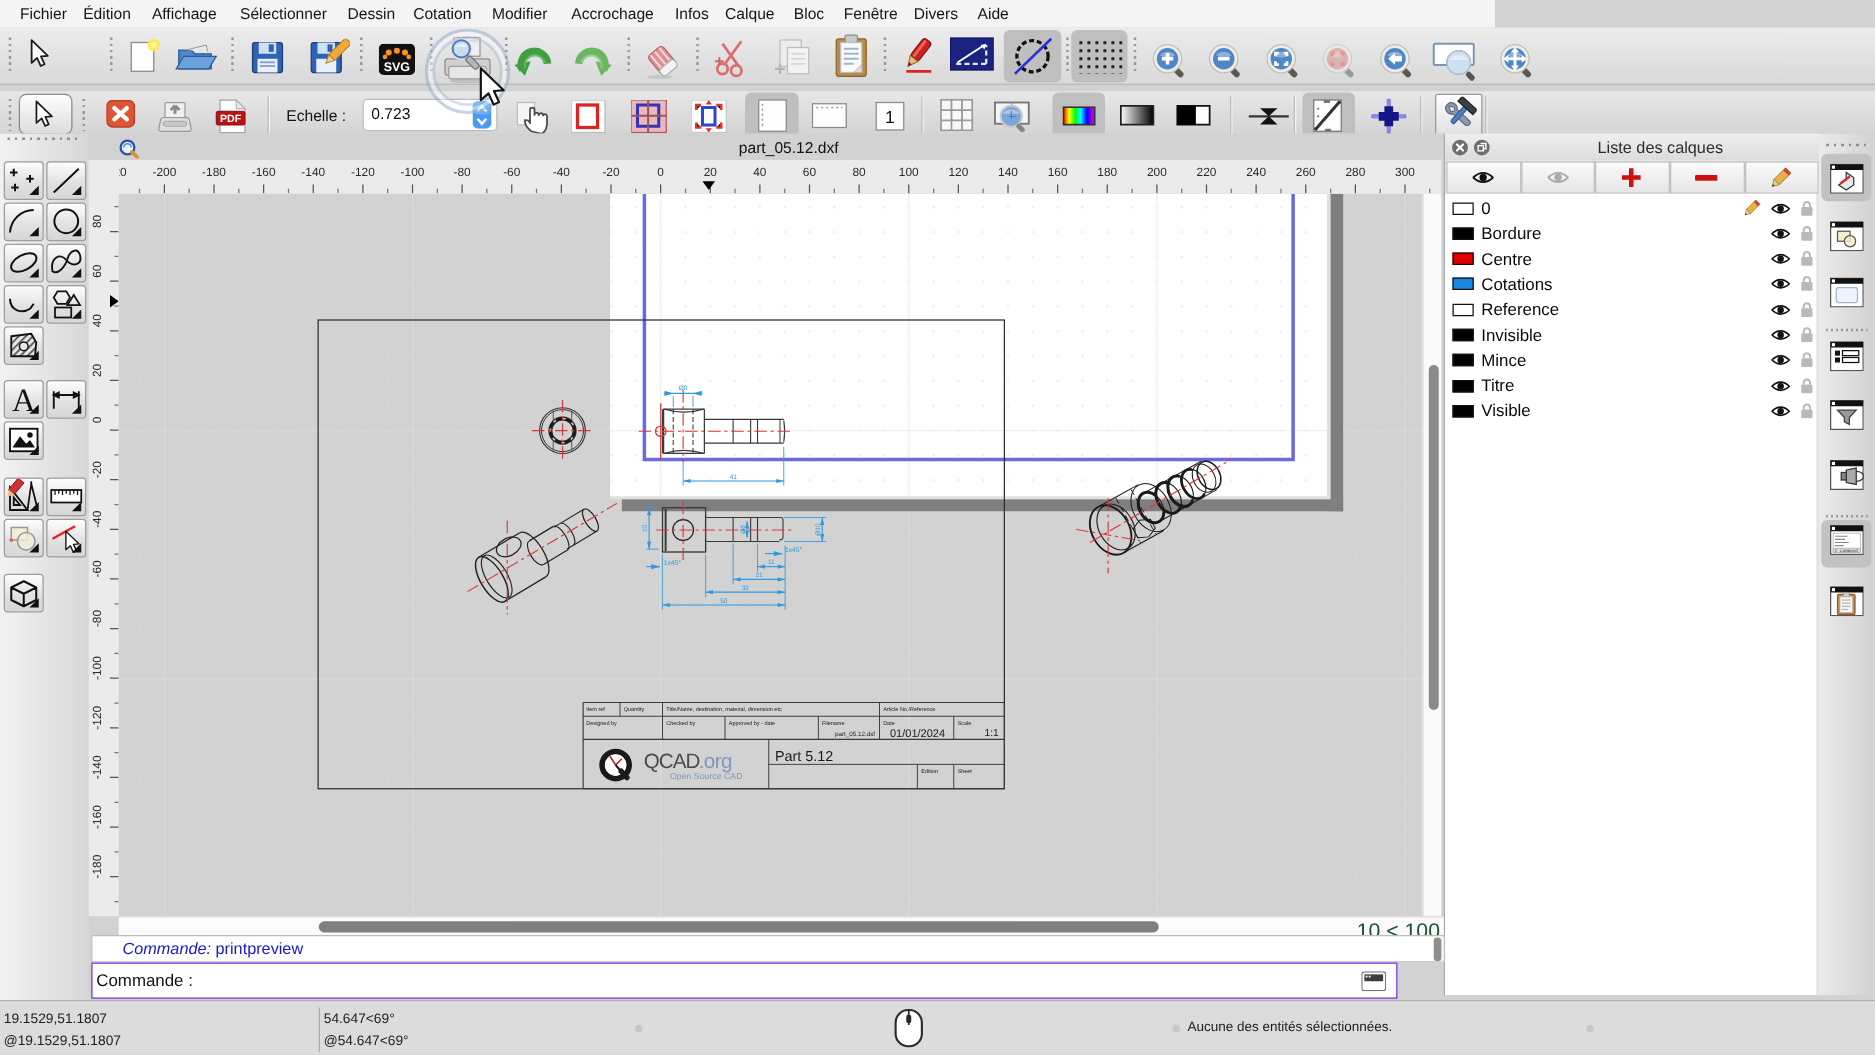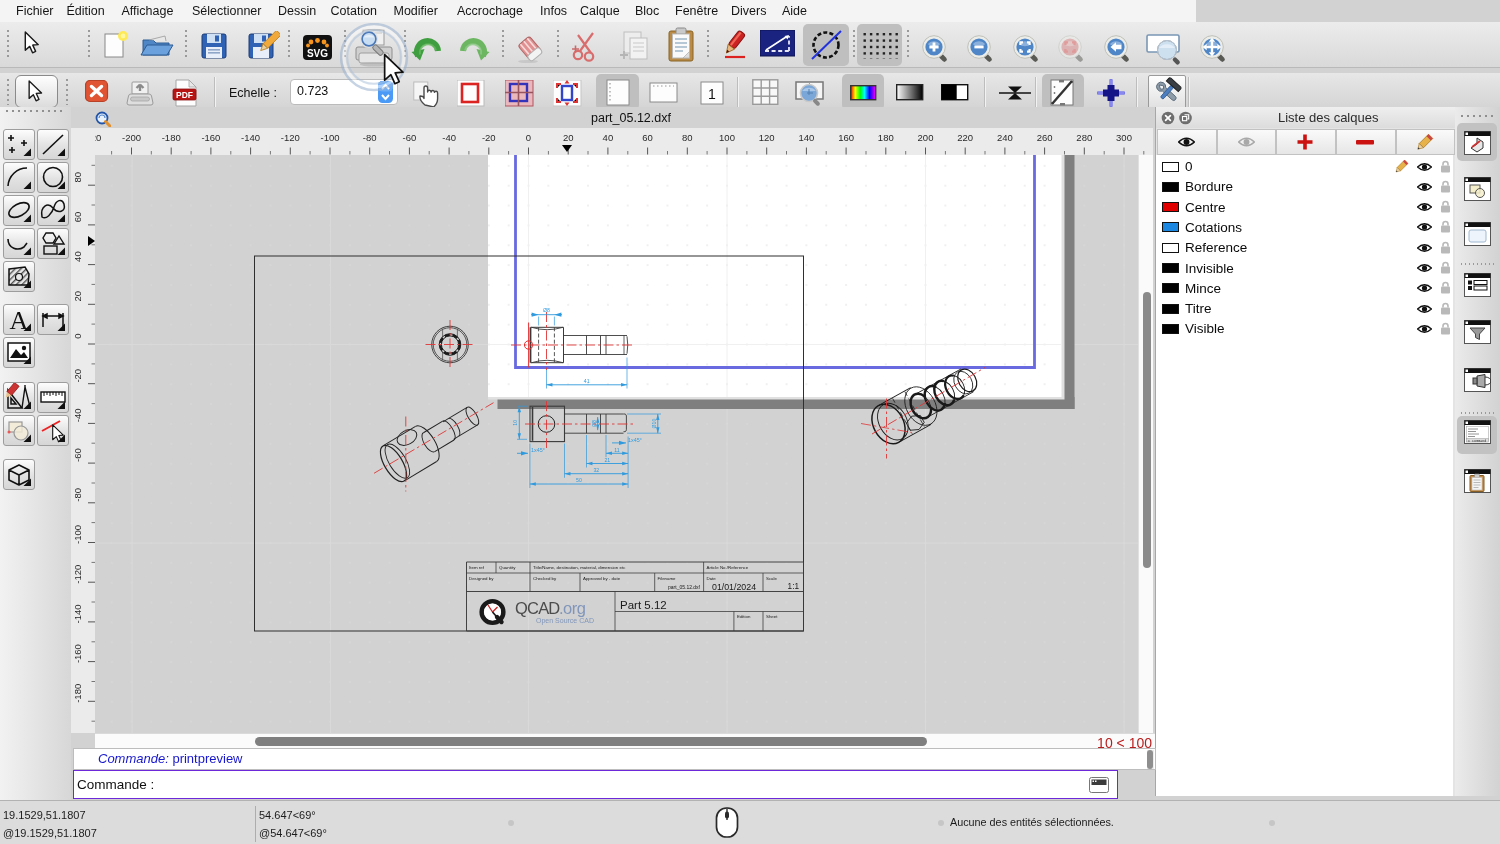--- a/index.html
+++ b/index.html
@@ -22,21 +22,21 @@
 #tabrow{left:71px;top:107px;width:1084px;height:21px;background:#d2d2d2;}
 #tabrow .title{position:absolute;left:480px;top:3.5px;width:160px;text-align:center;font-size:12.5px;color:#111;}
 #hruler{left:95px;top:128px;width:1057.5px;height:26.5px;background:#ebebeb;overflow:hidden;}
 #vruler{left:71px;top:128px;width:24px;height:605px;background:#ebebeb;overflow:hidden;}
 #rulcorner{left:71px;top:128px;width:24px;height:26.5px;background:#ebebeb;}
 #canvas{left:95px;top:154.5px;width:1043px;height:578.5px;overflow:hidden;}
 #vscroll{left:1138px;top:154.5px;width:15px;height:578.5px;background:#fafafa;border-left:1px solid #e0e0e0;box-sizing:border-box;}
 #vscroll .thumb{position:absolute;left:3.5px;top:137.5px;width:8px;height:276px;background:#8a8a8a;border-radius:4.5px;}
 #hscrollrow{left:95px;top:733px;width:1060px;height:15px;background:#fbfbfb;border-top:1px solid #dadada;box-sizing:border-box;}
 #hscrollrow .thumb{position:absolute;left:160px;top:2.5px;width:672px;height:9.5px;background:#7f7f7f;border-radius:5px;}
-#hscrollrow .pg{position:absolute;right:3px;top:0.5px;font-size:14px;color:#b91c1c;}
+#hscrollrow .pg{position:absolute;right:3px;top:0.5px;font-size:17px;color:#14532d;}
 #lpanel{left:1155px;top:107px;width:300px;height:689px;background:#e4e4e4;border-left:1px solid #a7a7a7;box-sizing:border-box;}
 #lphead{position:absolute;left:0;top:0;width:100%;height:21px;background:linear-gradient(#efefef,#dcdcdc);}
 #lphead .t{position:absolute;left:122px;top:3px;font-size:13px;color:#2c2c2c;}
 .lpbtn{position:absolute;top:22px;height:26px;background:linear-gradient(#fafafa,#e6e6e6);border:1px solid #c2c2c2;box-sizing:border-box;}
 #lplist{position:absolute;left:0px;top:48px;width:297px;height:641px;background:#fff;}
 .lrow{position:absolute;left:0;width:100%;height:20.3px;}
 .lsw{position:absolute;left:6px;top:5px;width:17px;height:10px;border:1px solid #111;box-sizing:border-box;}
 .lname{position:absolute;left:29px;top:2.5px;font-size:13.5px;color:#0a0a0a;}
 #rstrip{left:1455px;top:107px;width:45px;height:689px;background:linear-gradient(90deg,#ebebeb,#d2d2d2);}
 .ricon{position:absolute;left:9px;width:27px;height:24px;}

